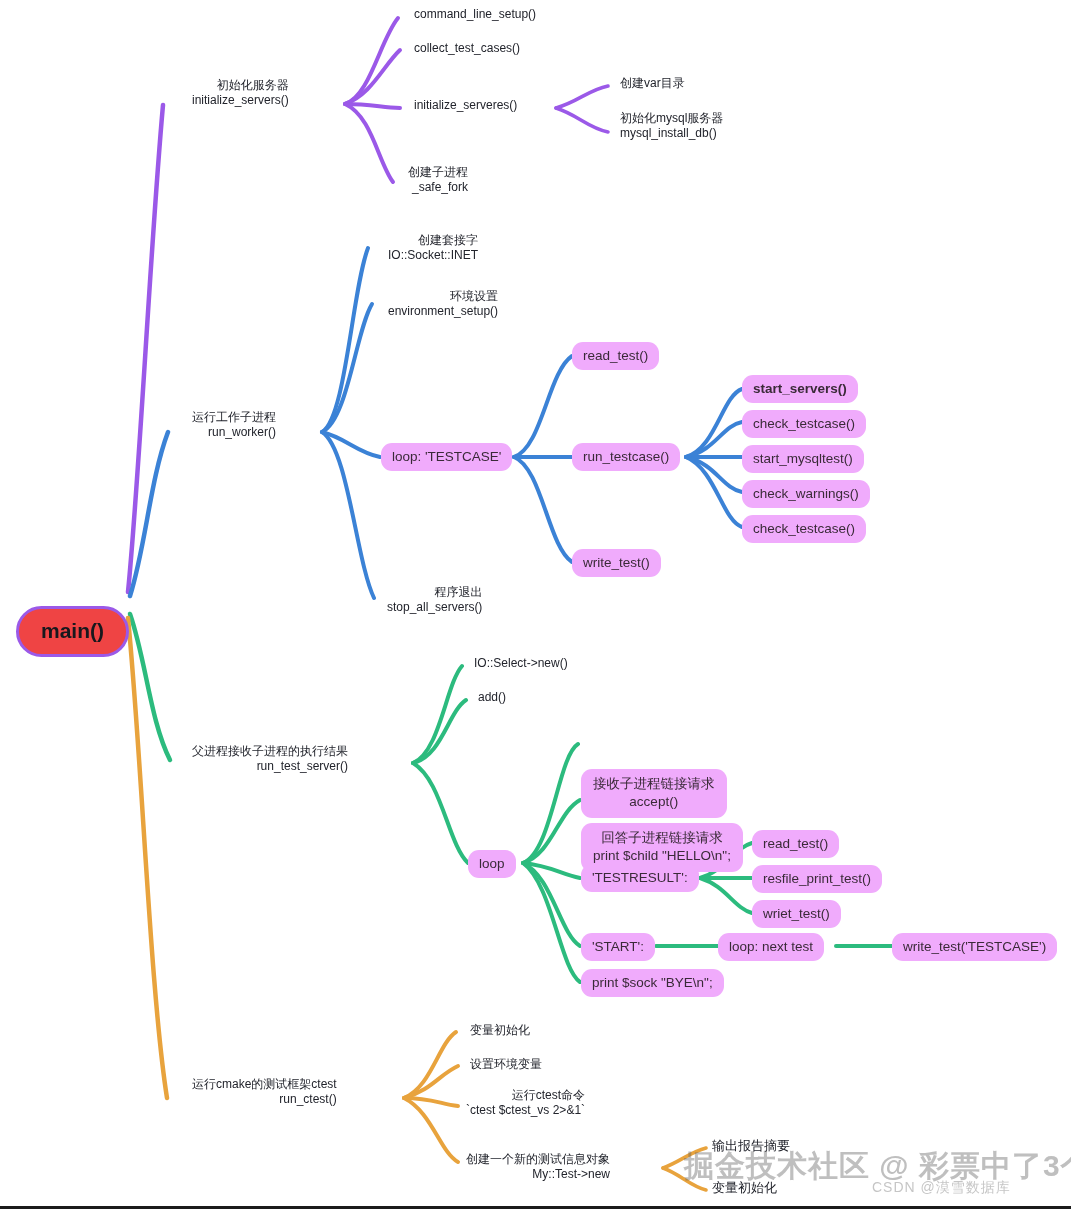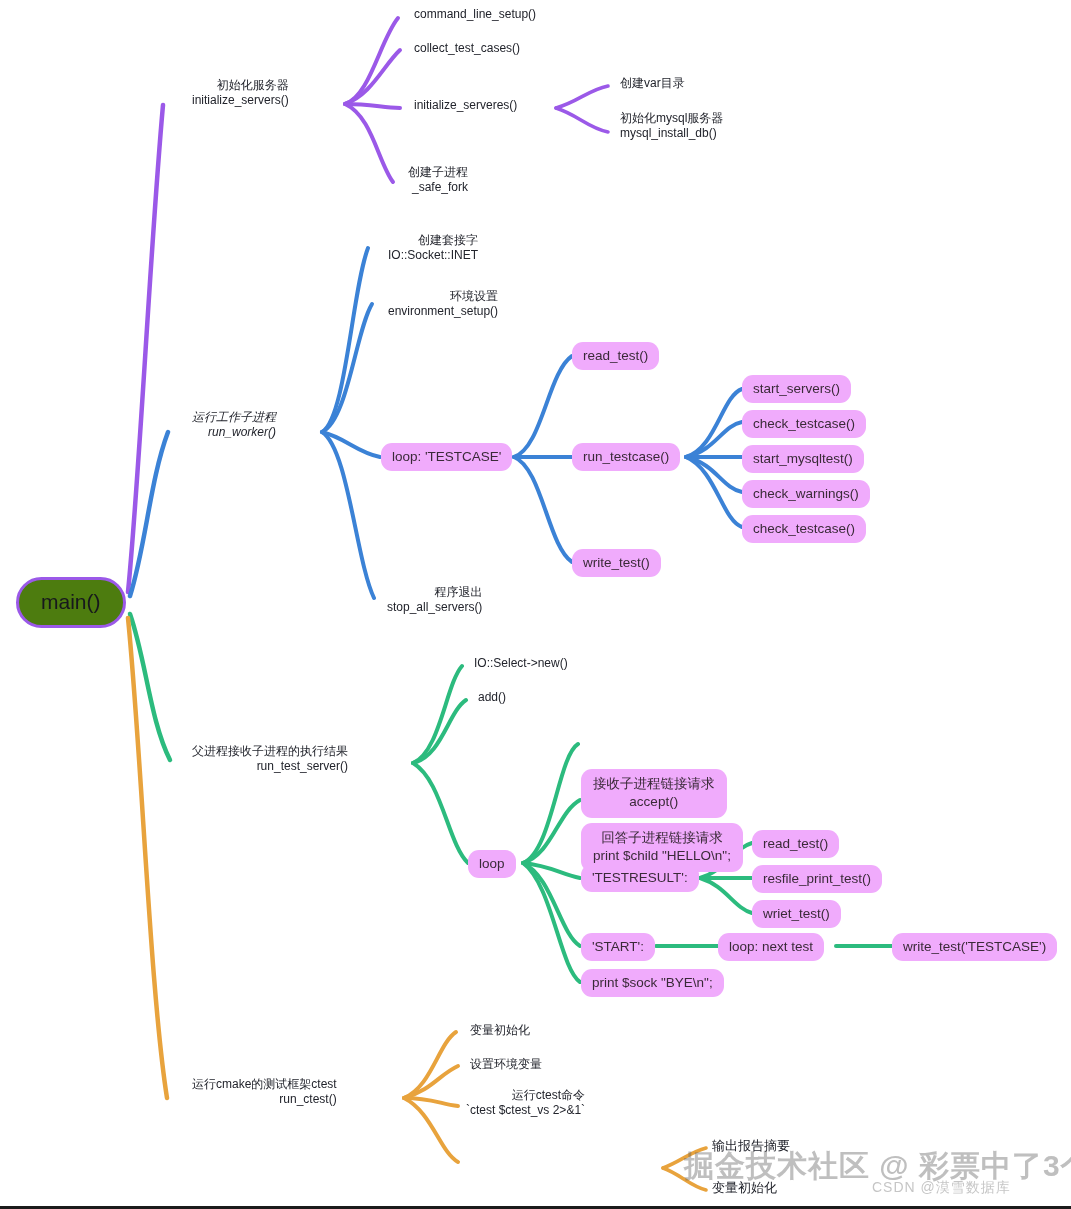--- a/index.html
+++ b/index.html
@@ -18,22 +18,22 @@
   .txt .l2{display:block;}
   
   .pill{
     background:#f0abfc;color:#3a2a38;font-size:13.5px;
     border-radius:11px;padding:5px 11px 6px 11px;
     display:inline-block;text-align:center;
   }
   .pill.two{padding:6px 12px 7px 12px;line-height:1.32;margin-top:44px;}
   
   .root{
-    border:3px solid #9b59e8;border-radius:26px;background:#4d7c0f;
-    padding:9px 22px;font-size:21px;font-weight:normal;color:#17181d;
+    border:3px solid #9b59e8;border-radius:26px;background:#ef4444;
+    padding:9px 22px;font-size:21px;font-weight:bold;color:#17181d;margin-top:29px;
   }
   
   .wm{position:absolute;white-space:nowrap;pointer-events:none;}
   .wm-main{
     font-size:30px;color:rgba(96,96,96,.40);font-weight:bold;
     letter-spacing:1px;
   }
   .wm-sub{font-size:14px;color:rgba(150,150,150,.55);letter-spacing:1px;}
   .hr-bottom{position:absolute;left:0;bottom:0;width:1071px;height:3px;background:#1b1b1b;}
 </style>
@@ -131,21 +131,21 @@
   <div class="node txt" style="left:620px;top:111px;">
     <span>初始化mysql服务器</span>
     <span class="l2">mysql_install_db()</span>
   </div>
 
   <div class="node txt c" style="left:408px;top:165px;">
     <span>创建子进程</span>
     <span class="l2">_safe_fork</span>
   </div>
 
-  <div class="node txt c" style="left:192px;top:410px;font-style:italic;">
+  <div class="node txt c" style="left:192px;top:410px;">
     <span>运行工作子进程</span>
     <span class="l2">run_worker()</span>
   </div>
 
   <div class="node txt c" style="left:388px;top:233px;">
     <span>创建套接字</span>
     <span class="l2">IO::Socket::INET</span>
   </div>
 
   <div class="node txt c" style="left:388px;top:289px;">
@@ -158,21 +158,21 @@
   </div>
 
   <div class="node" style="left:572px;top:342px;">
     <span class="pill">read_test()</span>
   </div>
 
   <div class="node" style="left:572px;top:443px;">
     <span class="pill">run_testcase()</span>
   </div>
 
-  <div class="node" style="left:742px;top:375px;">
+  <div class="node" style="left:742px;top:375px;font-weight:bold;">
     <span class="pill">start_servers()</span>
   </div>
   <div class="node" style="left:742px;top:410px;">
     <span class="pill">check_testcase()</span>
   </div>
   <div class="node" style="left:742px;top:445px;">
     <span class="pill">start_mysqltest()</span>
   </div>
   <div class="node" style="left:742px;top:480px;">
     <span class="pill">check_warnings()</span>
@@ -262,20 +262,24 @@
 
   <div class="node txt" style="left:470px;top:1057px;">
     <span>设置环境变量</span>
   </div>
 
   <div class="node txt c" style="left:466px;top:1088px;">
     <span>运行ctest命令</span>
     <span class="l2">`ctest $ctest_vs 2&gt;&amp;1`</span>
   </div>
 
+  <div class="node txt c" style="left:466px;top:1152px;">
+    <span>创建一个新的测试信息对象</span>
+    <span class="l2">My::Test-&gt;new</span>
+  </div>
 
   <div class="node txt" style="left:712px;top:1138px;font-size:13px;">
     <span>输出报告摘要</span>
   </div>
 
   <div class="node txt" style="left:712px;top:1180px;font-size:13px;">
     <span>变量初始化</span>
   </div>
 
   <div class="wm wm-main" style="left:684px;top:1146px;">

